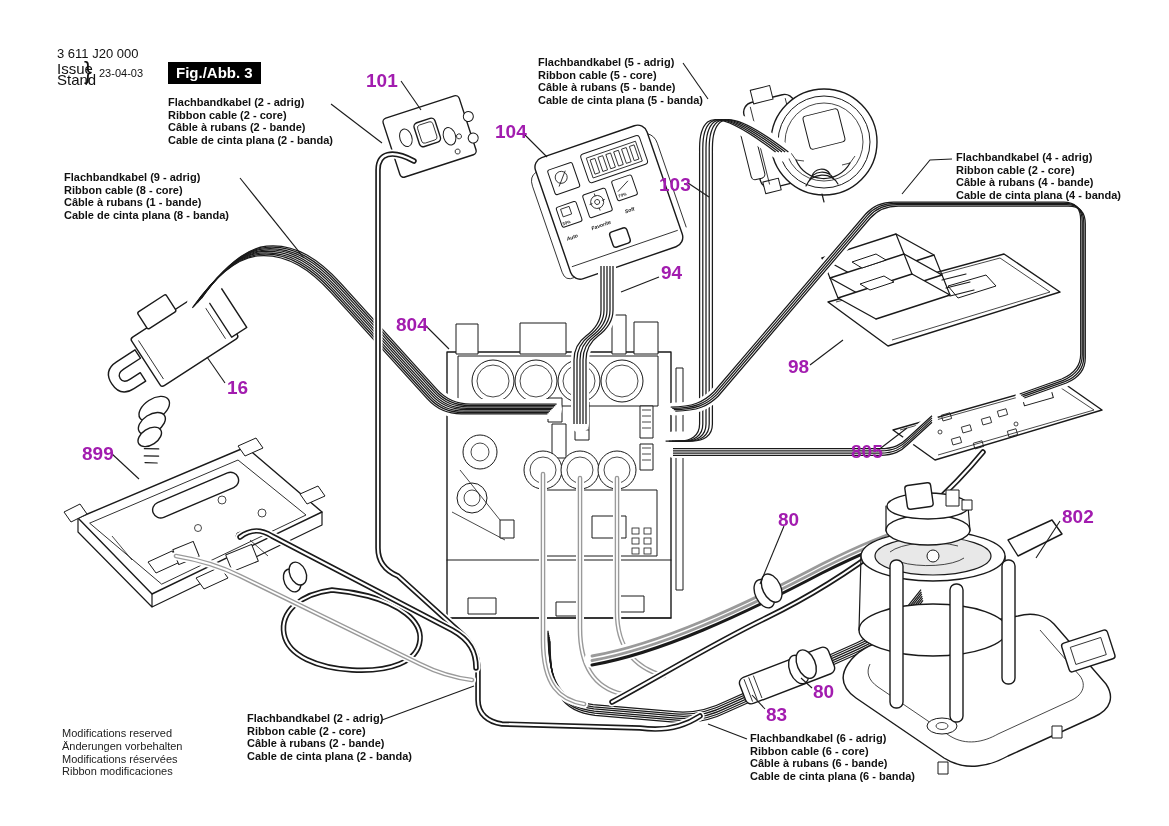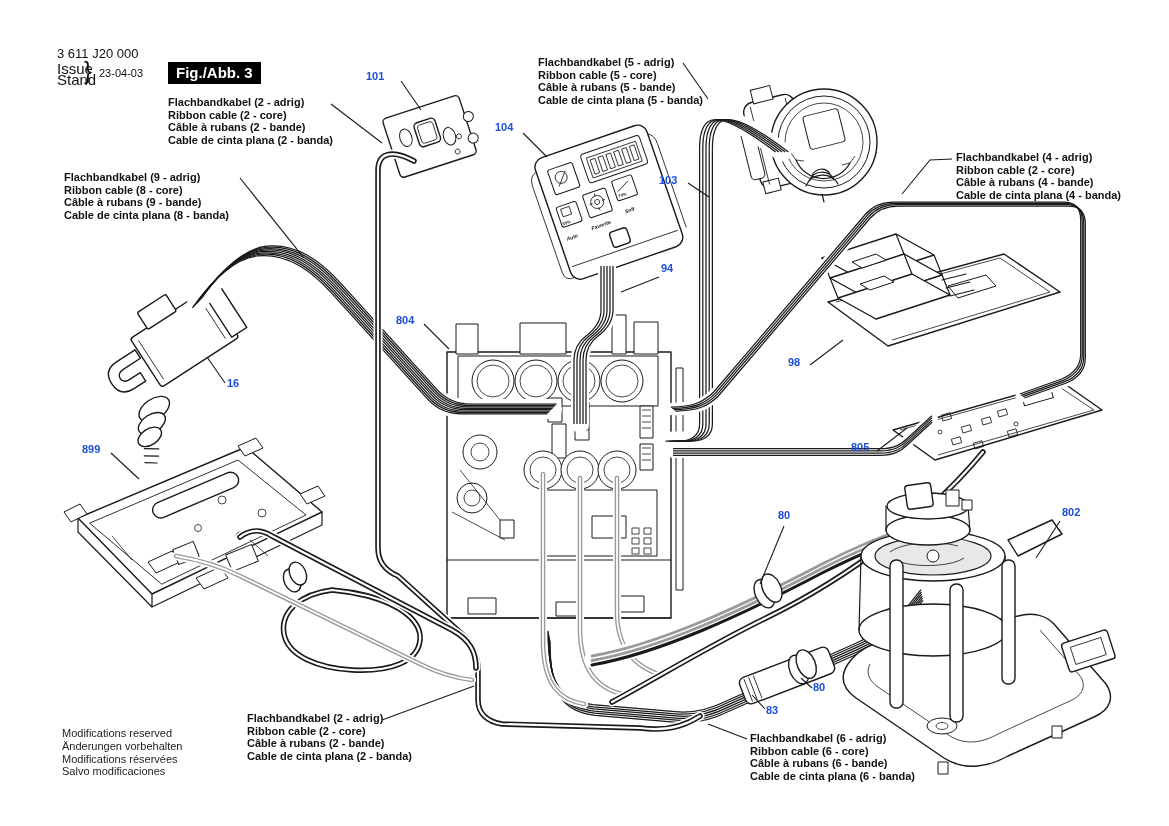--- a/index.html
+++ b/index.html
@@ -21,21 +21,21 @@
   .bline{stroke:#1a1a1a;stroke-width:3;fill:none;stroke-linecap:round;}
   .leader{stroke:#1a1a1a;stroke-width:1.1;fill:none;}
   .grayfill{fill:#e8e8e8;stroke:#1a1a1a;stroke-width:1.2;}
   .microtxt{font-family:"Liberation Sans",sans-serif;font-weight:bold;font-style:italic;
             font-size:5.2px;fill:#1a1a1a;}
   .microtxt2{font-family:"Liberation Sans",sans-serif;font-weight:bold;font-size:4.2px;fill:#1a1a1a;}
   
   .cable-label{position:absolute;font-weight:bold;font-size:11px;line-height:12.5px;
                white-space:nowrap;color:#111;}
   .footer-note{position:absolute;font-size:11px;line-height:12.8px;white-space:nowrap;color:#222;}
-  .callout{position:absolute;font-weight:bold;font-size:11px;color:#1d4ed8;white-space:nowrap;}
+  .callout{position:absolute;font-weight:bold;font-size:19px;color:#a21caf;white-space:nowrap;}
   .tb-part{position:absolute;left:57px;top:46px;font-size:13px;}
   .tb-issue{position:absolute;left:57px;top:63px;font-size:15px;line-height:11px;}
   .tb-brace{position:absolute;left:84px;top:58px;font-size:23px;font-weight:300;}
   .tb-date{position:absolute;left:99px;top:67px;font-size:11px;}
   .tb-figbox{position:absolute;left:139px;top:62px;background:#000;color:#fff;
              font-weight:bold;font-size:15px;padding:2px 8px 3px 8px;margin-left:29px;}
 </style>
 </head>
 <body>
 
@@ -433,21 +433,21 @@
 <div class="cable-label" style="left:538px;top:56px">
   <div>Flachbandkabel (5 - adrig)</div>
   <div>Ribbon cable (5 - core)</div>
   <div>Câble à rubans (5 - bande)</div>
   <div>Cable de cinta plana (5 - banda)</div>
 </div>
 
 <div class="cable-label" style="left:64px;top:171px">
   <div>Flachbandkabel (9 - adrig)</div>
   <div>Ribbon cable (8 - core)</div>
-  <div>Câble à rubans (9 - bande)</div>
+  <div>Câble à rubans (1 - bande)</div>
   <div>Cable de cinta plana (8 - banda)</div>
 </div>
 
 <div class="cable-label" style="left:956px;top:151px">
   <div>Flachbandkabel (4 - adrig)</div>
   <div>Ribbon cable (2 - core)</div>
   <div>Câble à rubans (4 - bande)</div>
   <div>Cable de cinta plana (4 - banda)</div>
 </div>
 
@@ -476,16 +476,16 @@
 <div class="callout" style="left:851px;top:441px">805</div>
 <div class="callout" style="left:778px;top:509px">80</div>
 <div class="callout" style="left:1062px;top:506px">802</div>
 <div class="callout" style="left:813px;top:681px">80</div>
 <div class="callout" style="left:766px;top:704px">83</div>
 
 <div class="footer-note" style="left:62px;top:727px">
   <div>Modifications reserved</div>
   <div>Änderungen vorbehalten</div>
   <div>Modifications réservées</div>
-  <div>Salvo modificaciones</div>
+  <div>Ribbon modificaciones</div>
 </div>
 
 </div>
 
 </body></html>

